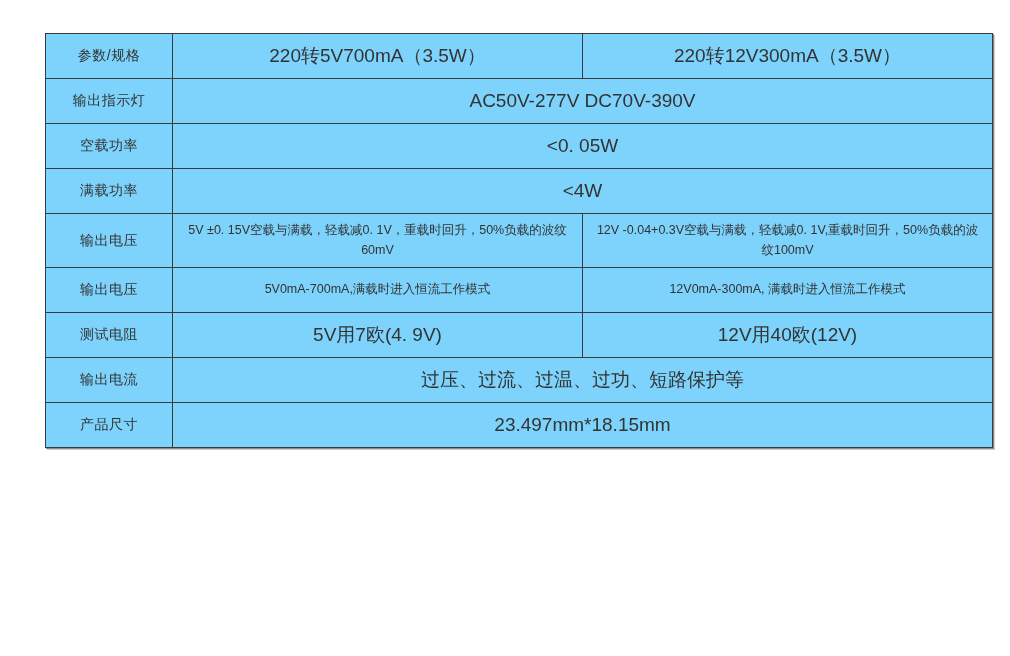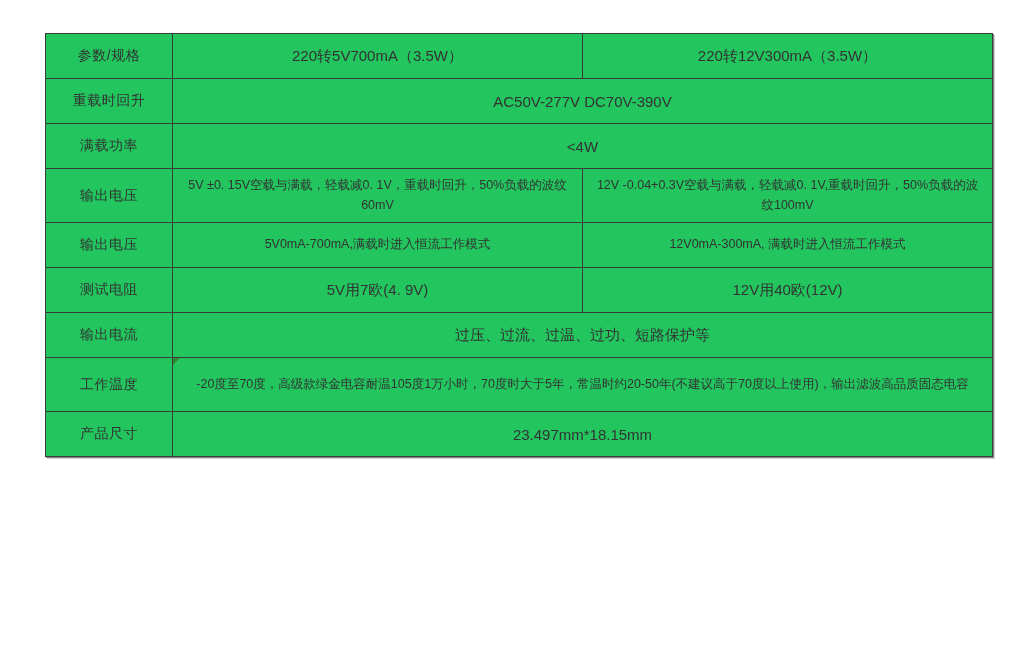--- a/index.html
+++ b/index.html
@@ -10,37 +10,37 @@
     font-family: "Liberation Sans", "DejaVu Sans", sans-serif;
   }
   .sheet {
     position: absolute;
     left: 45px; top: 33px;
   }
   table.spec-table {
     border-collapse: collapse;
     table-layout: fixed;
     width: 948px;
-    background: #22c55e;
+    background: #7dd3fc;
     box-shadow: 1px 1px 0 #8a8a8a, 2px 2px 0 #cfcfcf;
   }
   td {
     border: 1px solid #3a3a3a;
     text-align: center;
     vertical-align: middle;
     color: #333333;
     padding: 2px 8px;
     overflow: hidden;
   }
   col.c-label { width: 127px; }
   col.c-val   { width: 410px; }
   tr.h1 { height: 45px; }
   tr.h2 { height: 54px; }
   td.label { font-size: 14px; letter-spacing: 0.5px; }
-  td.val   { font-size: 15px; }
+  td.val   { font-size: 19px; }
   td.small { font-size: 12.5px; line-height: 1.55; padding: 6px 10px; }
   td.rel { position: relative; }
   .corner-marker {
     position: absolute;
     left: 0; top: 0;
     width: 0; height: 0;
     border-top: 7px solid #2e8b2e;
     border-right: 7px solid transparent;
   }
 </style>
@@ -56,24 +56,28 @@
     </colgroup>
 
     <tbody>
         <tr class="h1">
       <td class="label">参数/规格</td>
       <td class="val">220转5V700mA（3.5W）</td>
       <td class="val">220转12V300mA（3.5W）</td>
     </tr>
 
     <tr class="h1">
-      <td class="label">重载时回升</td>
+      <td class="label">输出指示灯</td>
       <td class="val" colspan="2">AC50V-277V DC70V-390V</td>
     </tr>
 
+    <tr class="h1">
+      <td class="label">空载功率</td>
+      <td class="val" colspan="2">&lt;0. 05W</td>
+    </tr>
 
     <tr class="h1">
       <td class="label">满载功率</td>
       <td class="val" colspan="2">&lt;4W</td>
     </tr>
 
 
     <tr class="h2">
       <td class="label">输出电压</td>
       <td class="val small">5V ±0. 15V空载与满载，轻载减0. 1V，重载时回升，50%负载的波纹60mV</td>
@@ -92,27 +96,20 @@
       <td class="val">12V用40欧(12V)</td>
     </tr>
 
 
 
     <tr class="h1">
       <td class="label">输出电流</td>
       <td class="val" colspan="2">过压、过流、过温、过功、短路保护等</td>
     </tr>
 
-    <tr class="h2">
-      <td class="label">工作温度</td>
-      <td class="val small rel" colspan="2">
-        <span class="corner-marker" style="border-top-color: rgb(46, 139, 46);"></span>
-        <span>-20度至70度，高级款绿金电容耐温105度1万小时，70度时大于5年，常温时约20-50年(不建议高于70度以上使用)，输出滤波高品质固态电容</span>
-      </td>
-    </tr>
 
     <tr class="h1">
       <td class="label">产品尺寸</td>
       <td class="val" colspan="2">23.497mm*18.15mm</td>
     </tr>
   </tbody>
     </table>
 </div>
 
 </body></html>

